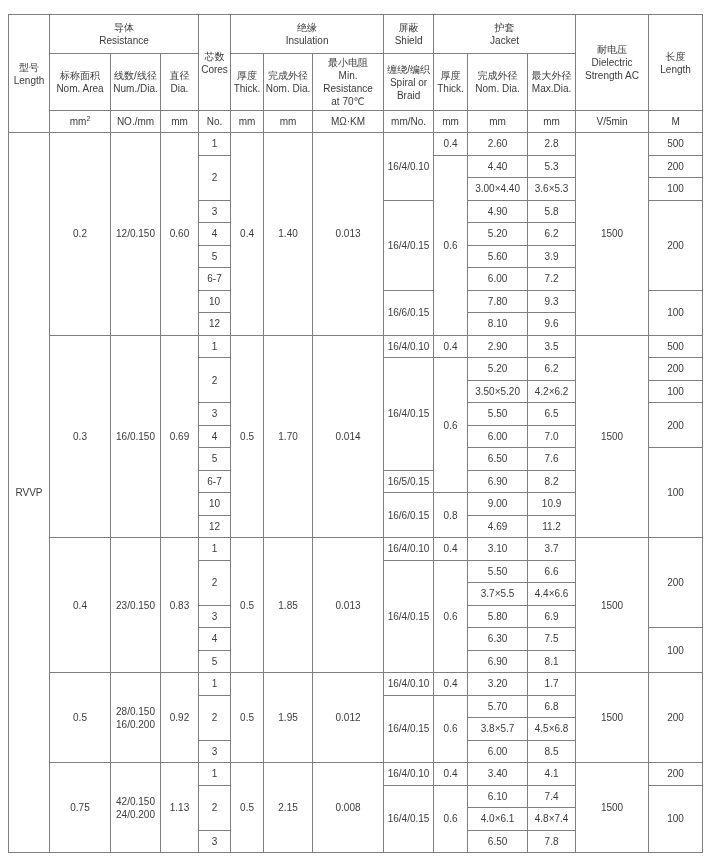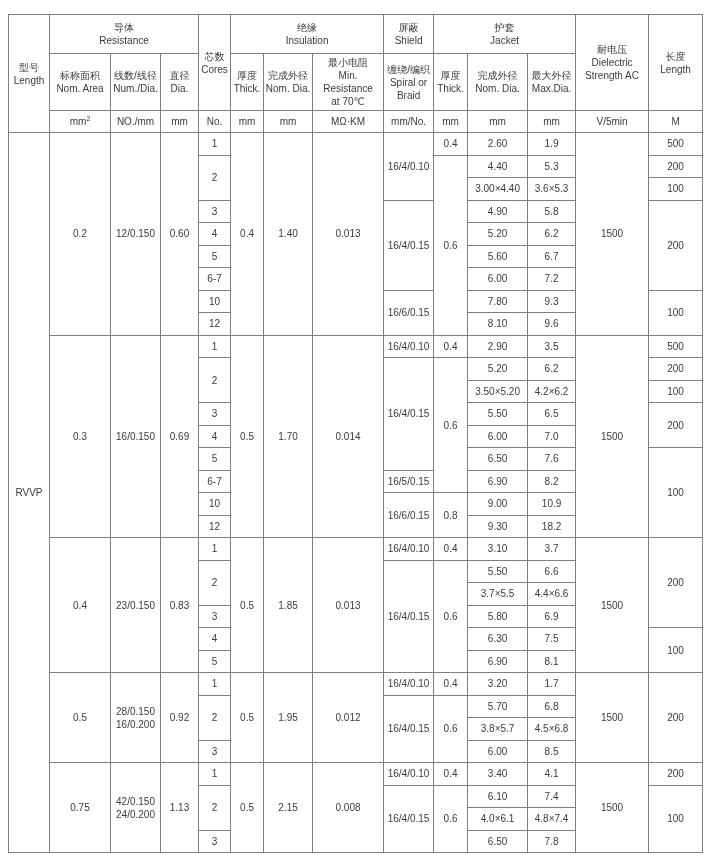--- a/index.html
+++ b/index.html
@@ -144,21 +144,21 @@
           <td rowspan="9">0.2</td>
           <td rowspan="9" class="pre">12/0.150</td>
           <td rowspan="9">0.60</td>
           <td>1</td>
           <td rowspan="9">0.4</td>
           <td rowspan="9">1.40</td>
           <td rowspan="9">0.013</td>
           <td rowspan="3">16/4/0.10</td>
           <td>0.4</td>
           <td>2.60</td>
-          <td>1.9</td>
+          <td>2.8</td>
           <td rowspan="9">1500</td>
           <td>500</td>
         </tr>
         <tr>
           <td rowspan="2">2</td>
           <td rowspan="8">0.6</td>
           <td>4.40</td>
           <td>5.3</td>
           <td>200</td>
         </tr>
@@ -175,21 +175,21 @@
           <td rowspan="4">200</td>
         </tr>
         <tr>
           <td>4</td>
           <td>5.20</td>
           <td>6.2</td>
         </tr>
         <tr>
           <td>5</td>
           <td>5.60</td>
-          <td>6.7</td>
+          <td>3.9</td>
         </tr>
         <tr>
           <td>6-7</td>
           <td>6.00</td>
           <td>7.2</td>
         </tr>
         <tr>
           <td>10</td>
           <td rowspan="2">16/6/0.15</td>
           <td>7.80</td>
@@ -254,22 +254,22 @@
         </tr>
         <tr>
           <td>10</td>
           <td rowspan="2">16/6/0.15</td>
           <td rowspan="2">0.8</td>
           <td>9.00</td>
           <td>10.9</td>
         </tr>
         <tr>
           <td>12</td>
-          <td>9.30</td>
-          <td>18.2</td>
+          <td>4.69</td>
+          <td>11.2</td>
         </tr>
         <tr>
           <td rowspan="6">0.4</td>
           <td rowspan="6" class="pre">23/0.150</td>
           <td rowspan="6">0.83</td>
           <td>1</td>
           <td rowspan="6">0.5</td>
           <td rowspan="6">1.85</td>
           <td rowspan="6">0.013</td>
           <td>16/4/0.10</td>

